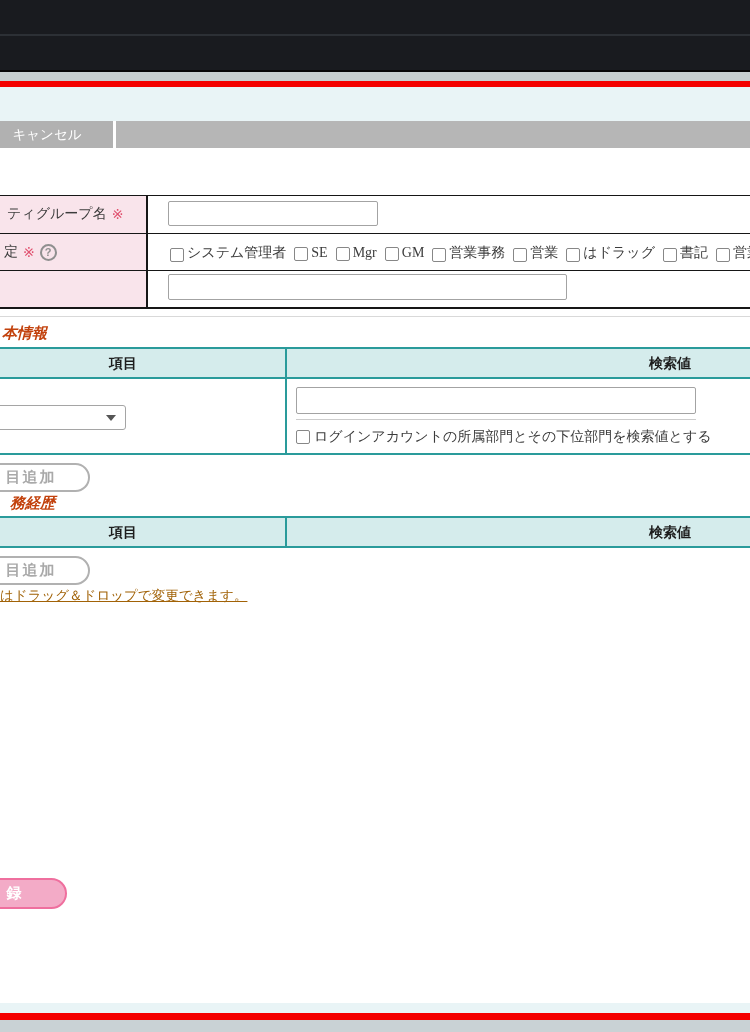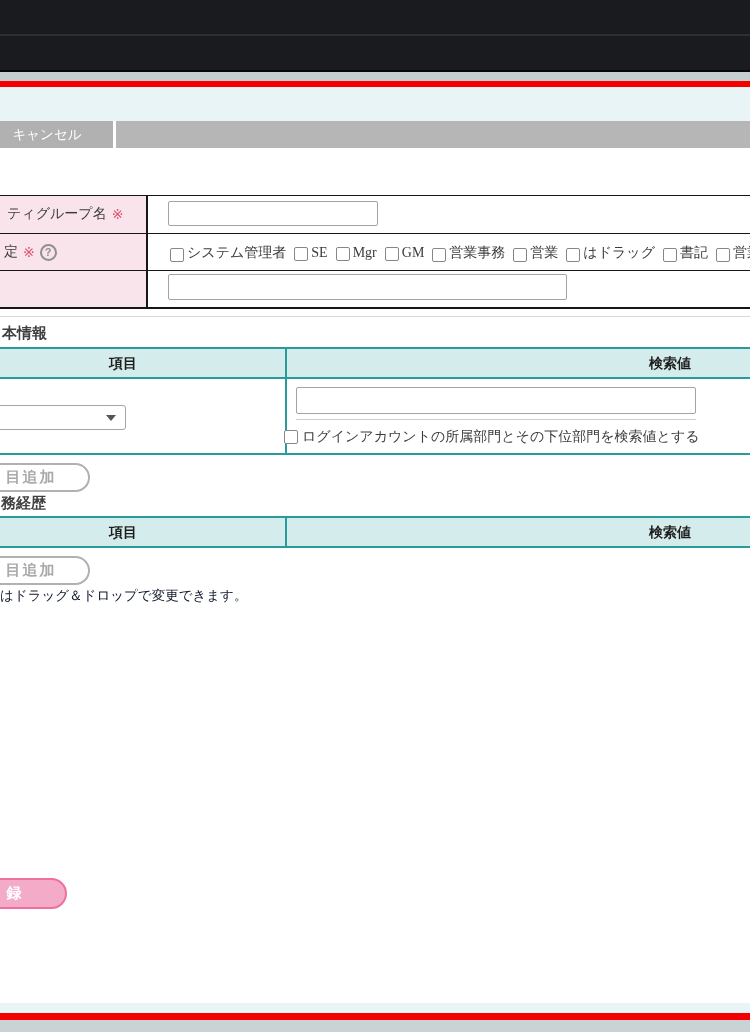--- a/index.html
+++ b/index.html
@@ -61,23 +61,23 @@
   .cb-item{ display:flex; align-items:flex-end; gap:3px; cursor:pointer;font-family:Liberation Serif, serif; }
   .cb-box{
     width:14px; height:14px; border:1px solid #878787; border-radius:2px;
     background:#fff; flex:0 0 auto; cursor:pointer;
   }
   .cb-label{ font-size:14px; color:#3c3c3c; }
 
   .faint-line{ left:0; top:316px; width:750px; height:1px; background:#d9d9d9; }
 
   
-  .section-heading{ color:#404040; font-size:15px; font-weight:bold; white-space:nowrap; }
+  .section-heading{ color:#c2410c; font-size:15px; font-weight:bold; white-space:nowrap;font-style:italic; }
   .sh1{ left:2px; top:324px; }
-  .sh2{ left:1px; top:494px; }
+  .sh2{ left:10px; top:494px; }
   .t-line{ background:#2a9b9b; }
   .t1-top{ left:0; top:347px; width:750px; height:2px; }
   .t1-hbg{ left:0; top:349px; width:750px; height:28px; background:#d5ecec; }
   .t1-mid{ left:0; top:377px; width:750px; height:2px; }
   .t1-bot{ left:0; top:453px; width:750px; height:2px; }
   .t1-vert{ left:285px; top:347px; width:2px; height:108px; }
   .t2-top{ left:0; top:516px; width:750px; height:2px; }
   .t2-hbg{ left:0; top:518px; width:750px; height:28px; background:#d5ecec; }
   .t2-bot{ left:0; top:546px; width:750px; height:2px; }
   .t2-vert{ left:285px; top:516px; width:2px; height:32px; }
@@ -92,32 +92,32 @@
     border:1px solid #a5a5a5; border-radius:3px; background:#fff;
     display:flex; align-items:center; justify-content:flex-end;
     padding-right:9px; cursor:pointer;
   }
   .caret{
     width:0; height:0; border-left:5px solid transparent;
     border-right:5px solid transparent; border-top:6px solid #555;
   }
   .in-search{ left:296px; top:387px; width:400px; height:27px; }
   .cell-divider{ left:296px; top:419px; width:400px; height:1px; background:#cccccc; }
-  .login-cb{ left:284px; top:428px; display:flex; align-items:center; gap:4px; cursor:pointer; white-space:nowrap; }
+  .login-cb{ left:296px; top:428px; display:flex; align-items:center; gap:4px; cursor:pointer; white-space:nowrap; }
 
   .add-btn{
     width:118px; height:29px; border:2px solid #b1b1b1; border-radius:15px;
     background:#ffffff; color:#a9a9a9; font-size:15px; font-weight:bold;
     letter-spacing:2px; display:flex; align-items:center; justify-content:center;
     cursor:pointer;
   }
   .ab1{ left:-28px; top:463px; }
   .ab2{ left:-28px; top:556px; }
 
-  .note{ left:0; top:587px; font-size:13.5px; color:#0f172a; white-space:nowrap; }
+  .note{ left:0; top:587px; font-size:13.5px; color:#a16207; white-space:nowrap;text-decoration:underline; }
 
   
   .pill{
     height:31px; border-radius:16px; display:flex; align-items:center;
     justify-content:center; font-size:15px; font-weight:bold; color:#ffffff;
     letter-spacing:2px; cursor:pointer; white-space:nowrap;
   }
   .btn-submit{
     left:-55px; top:878px; width:122px;
     background:#f3abc7; border:2px solid #ef6f9e; padding-left:18px;

